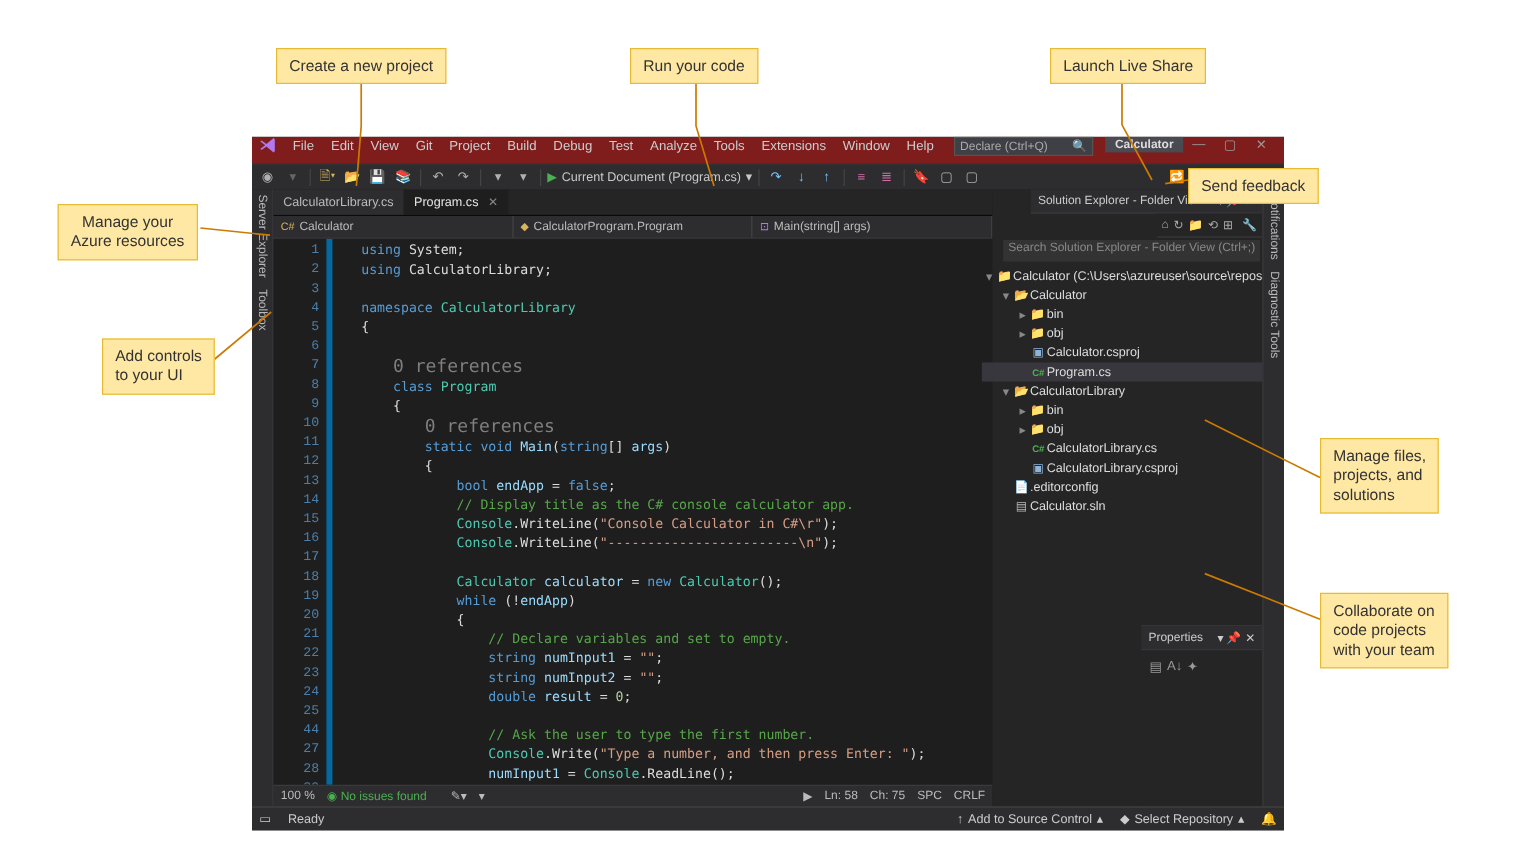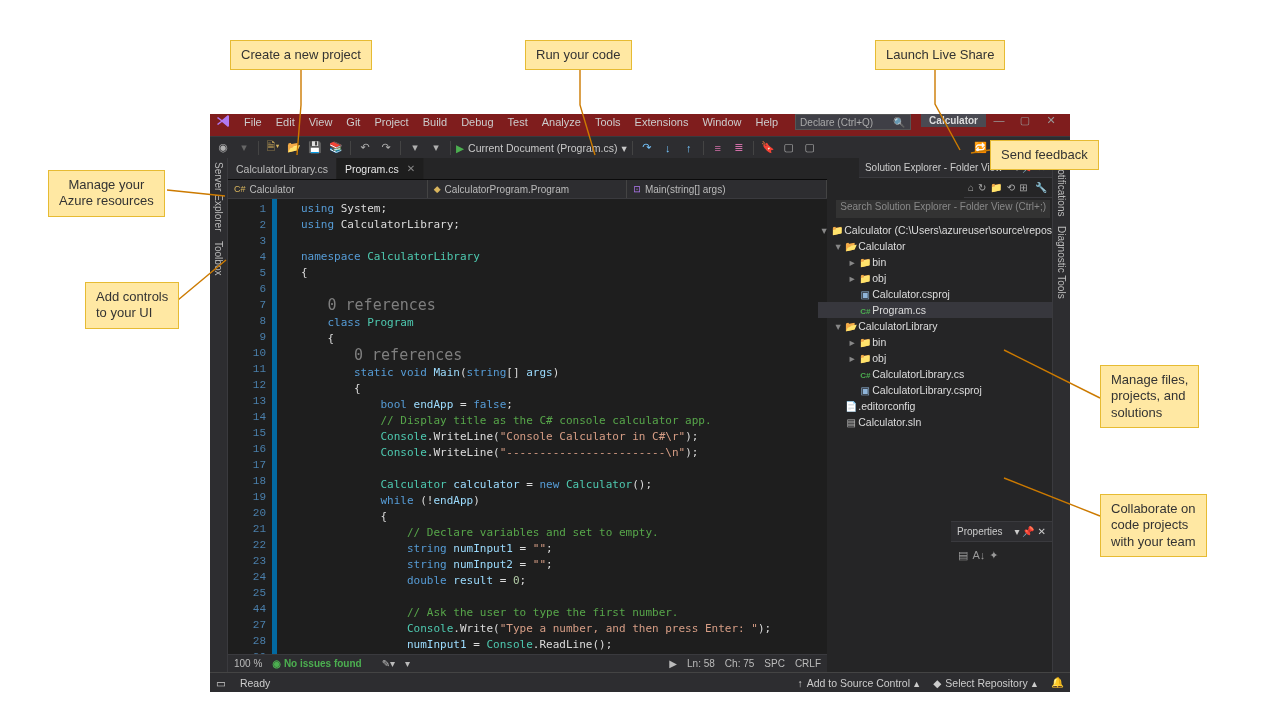--- a/index.html
+++ b/index.html
@@ -112,21 +112,21 @@
   .code pre { white-space: pre; color:#dcdcdc; }
   .kw { color:#569cd6; }
   .type { color:#4ec9b0; }
   .str { color:#d69d85; }
   .cmnt { color:#57a64a; }
   .var { color:#9cdcfe; }
   .num { color:#b5cea8; }
   .ref { color:#7f7f7f; font-size:15px; }
   .editor-status { height:18px; background:#2d2d30; display:flex; align-items:center; font-size:10px;
     padding:0 6px; gap:10px; border-top:1px solid #3a3a3e; color:#bbb; }
-  .editor-status .ok { color:#4caf50;font-weight:bold; }
+  .editor-status .ok { color:#4caf50; }
   .editor-status .sp { flex:1; }
   .right-panels { width: 225px; display:flex; flex-direction:column; background:#252526;align-items:flex-end; }
   .panel-head {
     height:20px; background:#2d2d30; display:flex; align-items:center; font-size:10px;
     padding:0 6px; color:#ccc; gap:6px; border-bottom:1px solid #3a3a3e;
   }
   .panel-head .sp { flex:1; }
   .panel-toolbar {
     height:20px; background:#252526; border-bottom:1px solid #3a3a3e; display:flex; align-items:center;
     gap:4px; padding:0 4px; color:#aaa; font-size:10px;

